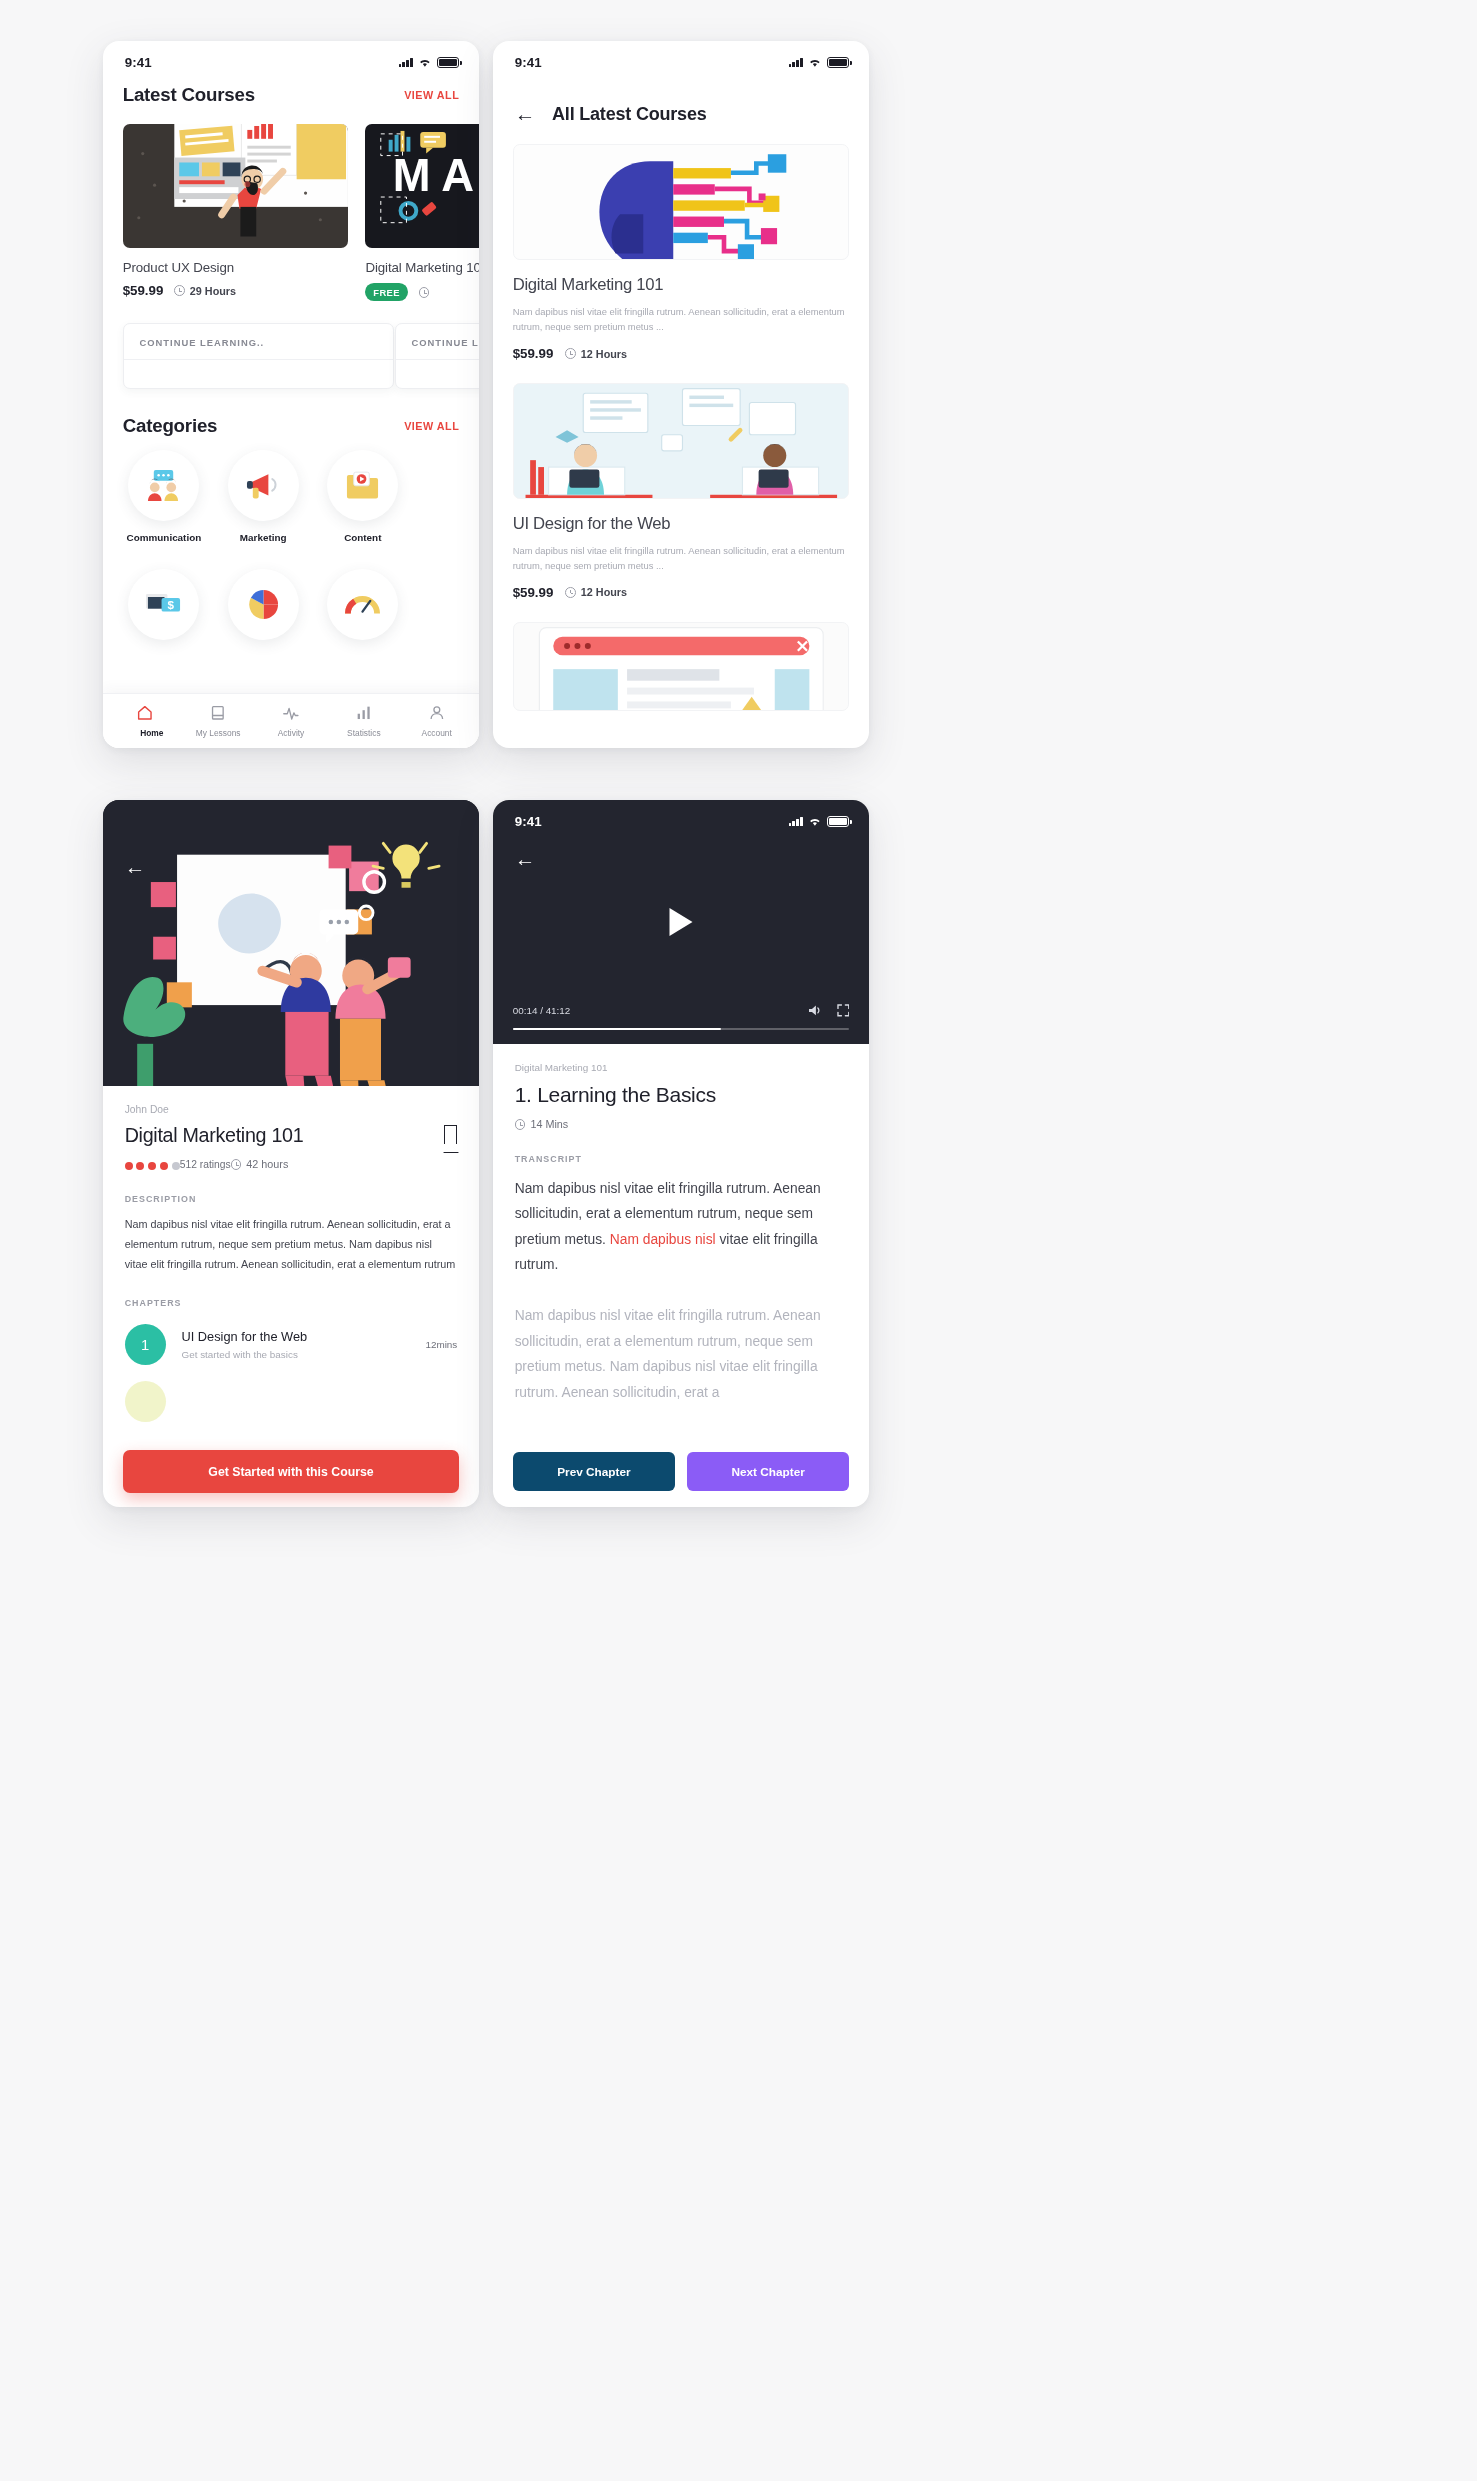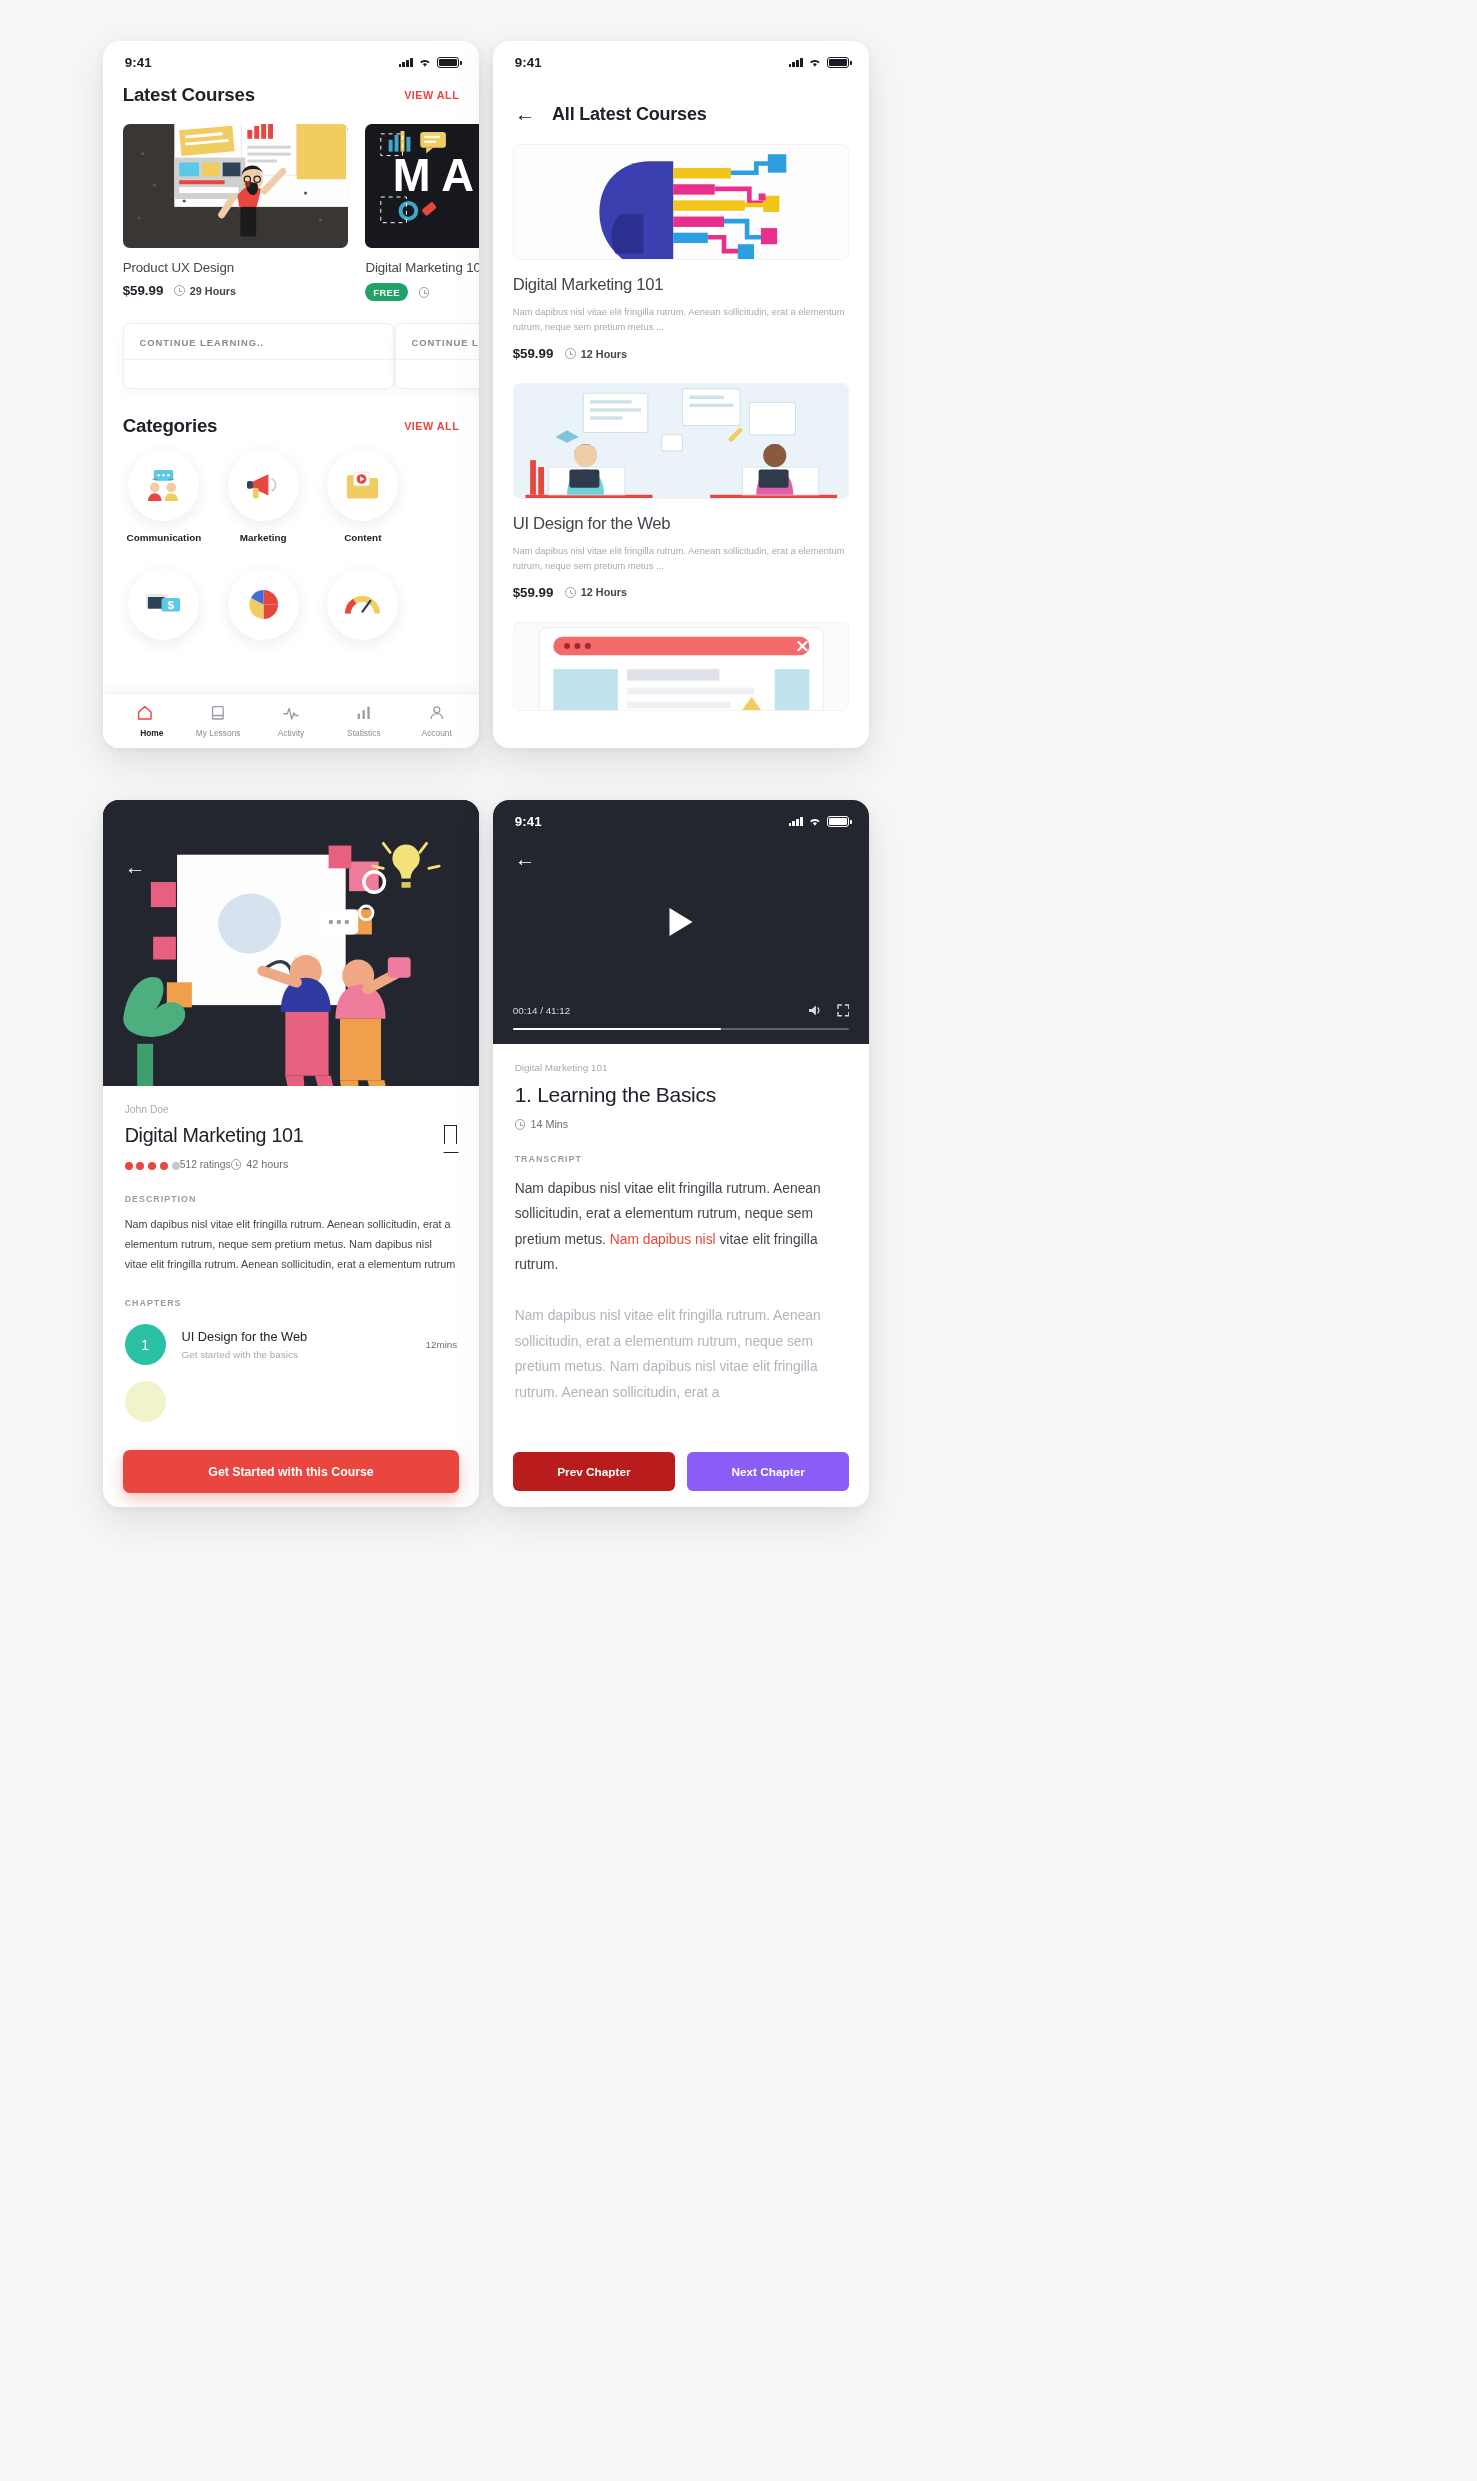--- a/index.html
+++ b/index.html
@@ -166,21 +166,21 @@
   .pbar { height:2.5px; background:rgba(255,255,255,.28); border-radius:2px; margin-top:10.8px; position:relative; }
   .pbar i { display:block; height:100%; background:#fff; border-radius:2px; }
   .s4body { padding: 17.7px 21.7px 0; background:#fff; }
   .s4crumb { font-size:9.9px; color:#a8aab3; }
   .s4title { font-size:21px; color:#20212b; margin-top:9.9px; letter-spacing:-0.3px; }
   .translines { font-size:13.8px; color:#43454f; line-height:1.85; margin-top:11.8px; }
   .translines .hl { color:#e8463f; }
   .translines.fade { color:#b2b4bd; }
   .btnrow { position:absolute; left:19.7px; right:19.7px; bottom:15.8px; display:flex; gap:11.8px; }
   .btn { flex:1; height:39px; border-radius:5.9px; display:flex; align-items:center; justify-content:center; font-size:11.8px; font-weight:bold; color:#fff; }
-  .btn.prev { background:#b91c1c; }
+  .btn.prev { background:#0c4a6e; }
   .btn.next { background:#8b5cf6; }
 
   
   .ill { position:absolute; inset:0; }
 </style>
 </head>
 <body>
 
 <div class="board">
 

